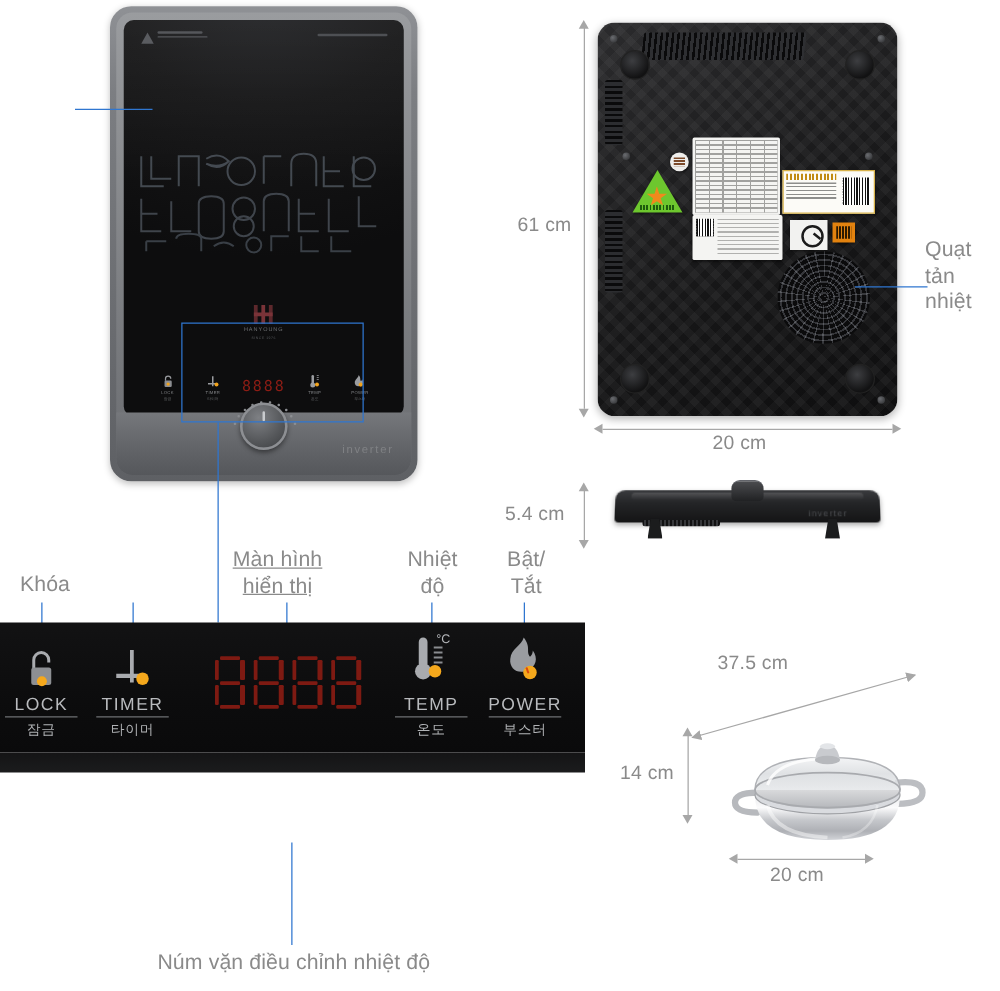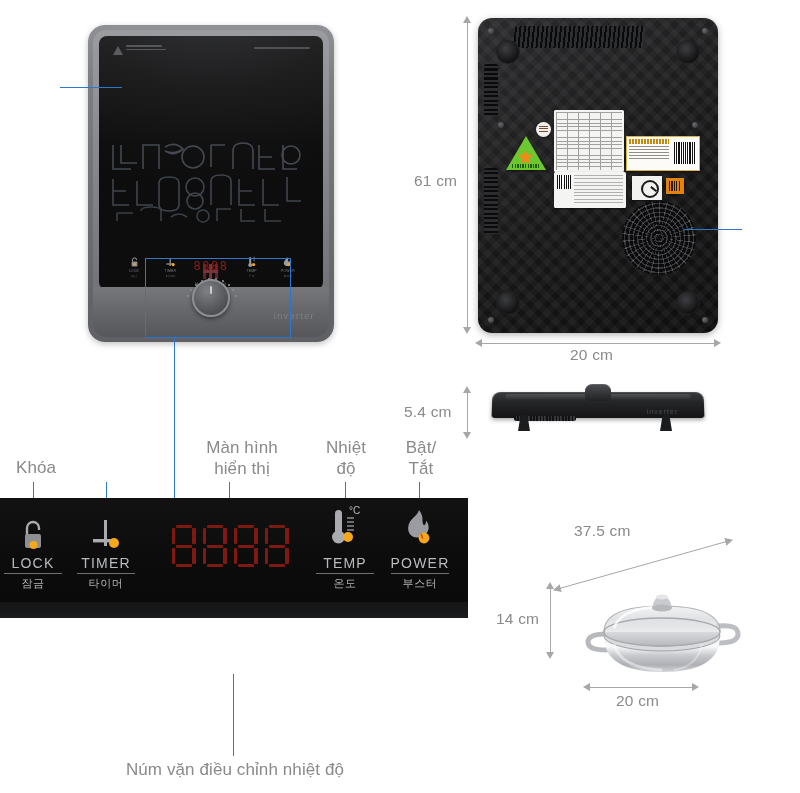--- a/index.html
+++ b/index.html
@@ -28,21 +28,21 @@
   .dimtext{color:#8a8a8a;font-size:15.5px;letter-spacing:.2px;}
 
   
   .bline{background:#2f76d0;position:absolute;}
   .bline.h{height:1.4px;}
   .bline.v{width:1.4px;}
   .bbox{position:absolute;border:1.4px solid #2f76d0;box-sizing:border-box;}
 
   
   #cooktop-main{
-    left:88px;top:25px;width:246px;height:317px;
+    left:88px;top:5px;width:246px;height:380px;
     border-radius:17px;
     background:
       linear-gradient(180deg,#8f9195 0%,#7c7e82 18%,#6e7074 55%,#5e6064 100%);
     box-shadow:0 2px 6px rgba(0,0,0,.25);
     padding:0;
   }
   #cooktop-main .bezel-in{
     position:absolute;left:5px;top:5px;right:5px;bottom:5px;
     border-radius:13px;
     background:linear-gradient(180deg,#9a9c9f,#6a6c70);
@@ -515,41 +515,44 @@
   <div class="arrow up" style="left:463px;top:16px;"></div>
   <div class="arrow down" style="left:463px;top:327px;"></div>
   <div class="abs dimtext" style="left:414px;top:172px;">61 cm</div>
 
   <div class="dim-line h" style="left:482px;top:343px;width:232px;"></div>
   <div class="arrow left" style="left:475px;top:339px;"></div>
   <div class="arrow right" style="left:714px;top:339px;"></div>
   <div class="abs dimtext" style="left:570px;top:346px;">20 cm</div>
 
   <div class="bline h" style="left:684px;top:229px;width:58px;"></div>
+  <div class="abs callout" style="left:740px;top:190px;width:58px;text-align:left;">Quạt
+tản
+nhiệt</div>
 
   <div class="abs" id="sideview">
     <div id="sv-body">
       <div id="sv-inv">inverter</div>
     </div>
     <div id="sv-knob"></div>
     <div id="sv-vent"></div>
     <div class="sv-leg" style="left:40px;"></div>
     <div class="sv-leg" style="right:46px;"></div>
   </div>
   <div class="dim-line v" style="left:467px;top:392px;height:40px;"></div>
   <div class="arrow up" style="left:463px;top:386px;"></div>
   <div class="arrow down" style="left:463px;top:432px;"></div>
   <div class="abs dimtext" style="left:404px;top:403px;">5.4 cm</div>
 
   <div class="abs callout" style="left:2px;top:458px;width:68px;">Khóa</div>
   <div class="bline v" style="left:33px;top:482px;height:18px;"></div>
 
   <div class="bline v" style="left:106px;top:482px;height:18px;"></div>
 
-  <div class="abs callout" style="left:184px;top:438px;width:116px;">Màn hình
+  <div class="abs callout" style="left:164px;top:438px;width:116px;text-decoration:underline;">Màn hình
 hiển thị</div>
   <div class="bline v" style="left:229px;top:482px;height:34px;"></div>
 
   <div class="abs callout" style="left:314px;top:438px;width:64px;">Nhiệt
 độ</div>
   <div class="bline v" style="left:345px;top:482px;height:18px;"></div>
 
   <div class="abs callout" style="left:390px;top:438px;width:62px;">Bật/
 Tắt</div>
   <div class="bline v" style="left:419px;top:482px;height:18px;"></div>

